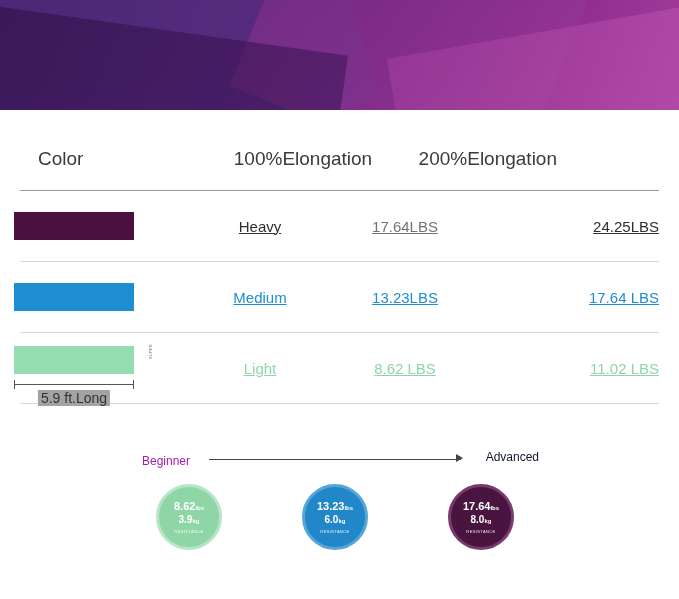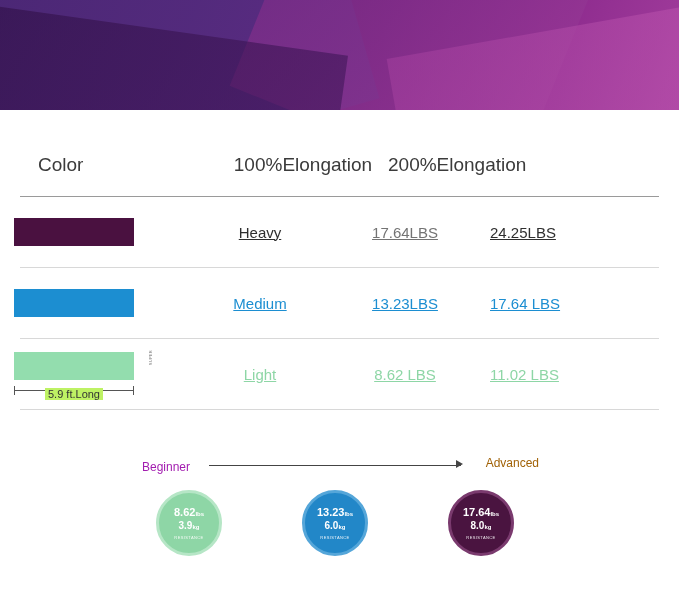--- a/index.html
+++ b/index.html
@@ -58,37 +58,37 @@
   }
   .banner-title .num{
     font-size:33px;
     font-weight:bold;
   }
   
   .table{
     position:relative;
     margin:0 auto;
     width:639px;
-    padding-top:24px;
+    padding-top:18px;
   }
   .row{
     display:flex;
     align-items:center;
     height:70px;
     border-bottom:1px solid #d8d8d8;
   }
   .row.header{
     height:62px;
     border-bottom:1px solid #9a9a9a;
   }
   .row.last{border-bottom:1px solid #d8d8d8;}
   .c-color{width:180px;display:flex;align-items:center;}
   .c-level{width:120px;text-align:center;}
   .c-e100{width:170px;text-align:center;}
-  .c-e200{width:169px;text-align:left;}
+  .c-e200{width:169px;text-align:right;}
   .th{
     font-size:19px;
     color:#3b3b3b;
     font-weight:normal;
   }
   .th-color{font-size:19px;color:#3b3b3b;padding-left:18px;}
   .cell{font-size:15px;text-decoration:underline;}
 
   .band{
     position:relative;
@@ -115,22 +115,22 @@
   }
   .len .line{
     position:absolute;left:0;right:0;top:6px;height:1px;background:#555;
   }
   .len .cap-l,.len .cap-r{
     position:absolute;top:2px;width:1px;height:9px;background:#555;
   }
   .len .cap-l{left:0;}
   .len .cap-r{right:0;}
   .len .txt{
-    position:absolute;left:50%;top:4px;transform:translateX(-50%);
-    background:#bef264;padding:0 3px;font-size:11px;color:#333;white-space:nowrap;
+    position:absolute;left:50%;top:12px;transform:translateX(-50%);
+    background:#a3a3a3;padding:0 3px;font-size:14px;color:#333;white-space:nowrap;
   }
   
   .bottom{
     position:relative;
     margin-top:46px;
     width:679px;
     height:170px;
   }
   .bottom-title{
     text-align:center;
@@ -154,21 +154,21 @@
     border-left:7px solid #444;
     border-top:4px solid transparent;
     border-bottom:4px solid transparent;
   }
   .lbl-beginner{
     position:absolute;left:142px;top:4px;
     font-size:12px;color:#a21caf;
   }
   .lbl-advanced{
     position:absolute;right:140px;top:0;
-    font-size:12px;color:#a16207;
+    font-size:12px;color:#0f172a;
   }
   .circles{
     position:relative;
     margin-top:14px;
     height:80px;
   }
   .circle{
     position:absolute;
     width:66px;height:66px;
     border-radius:50%;

